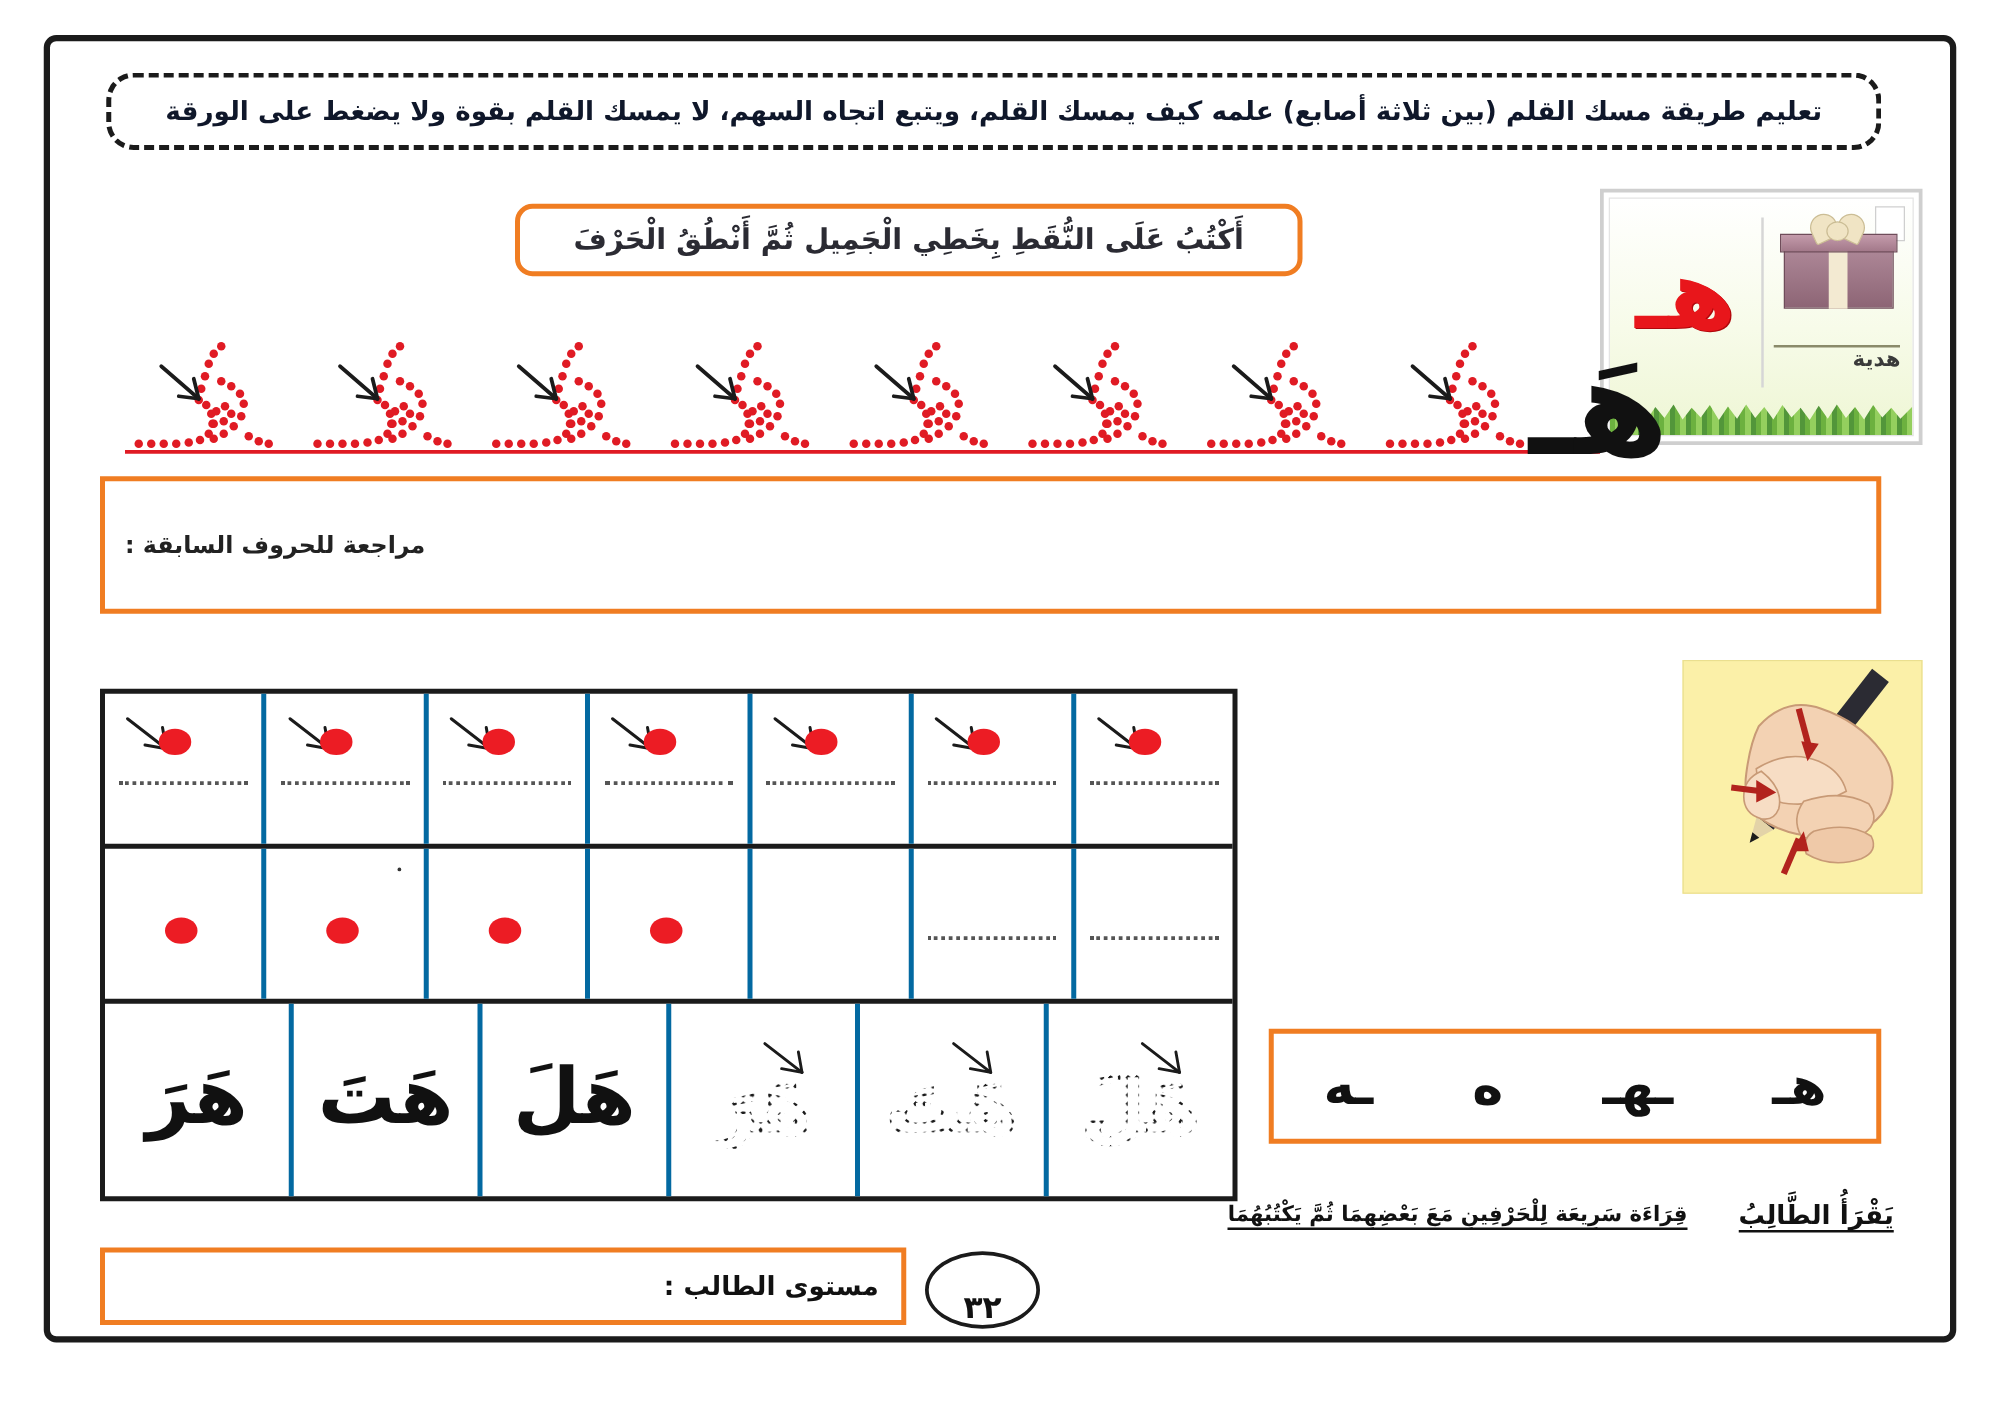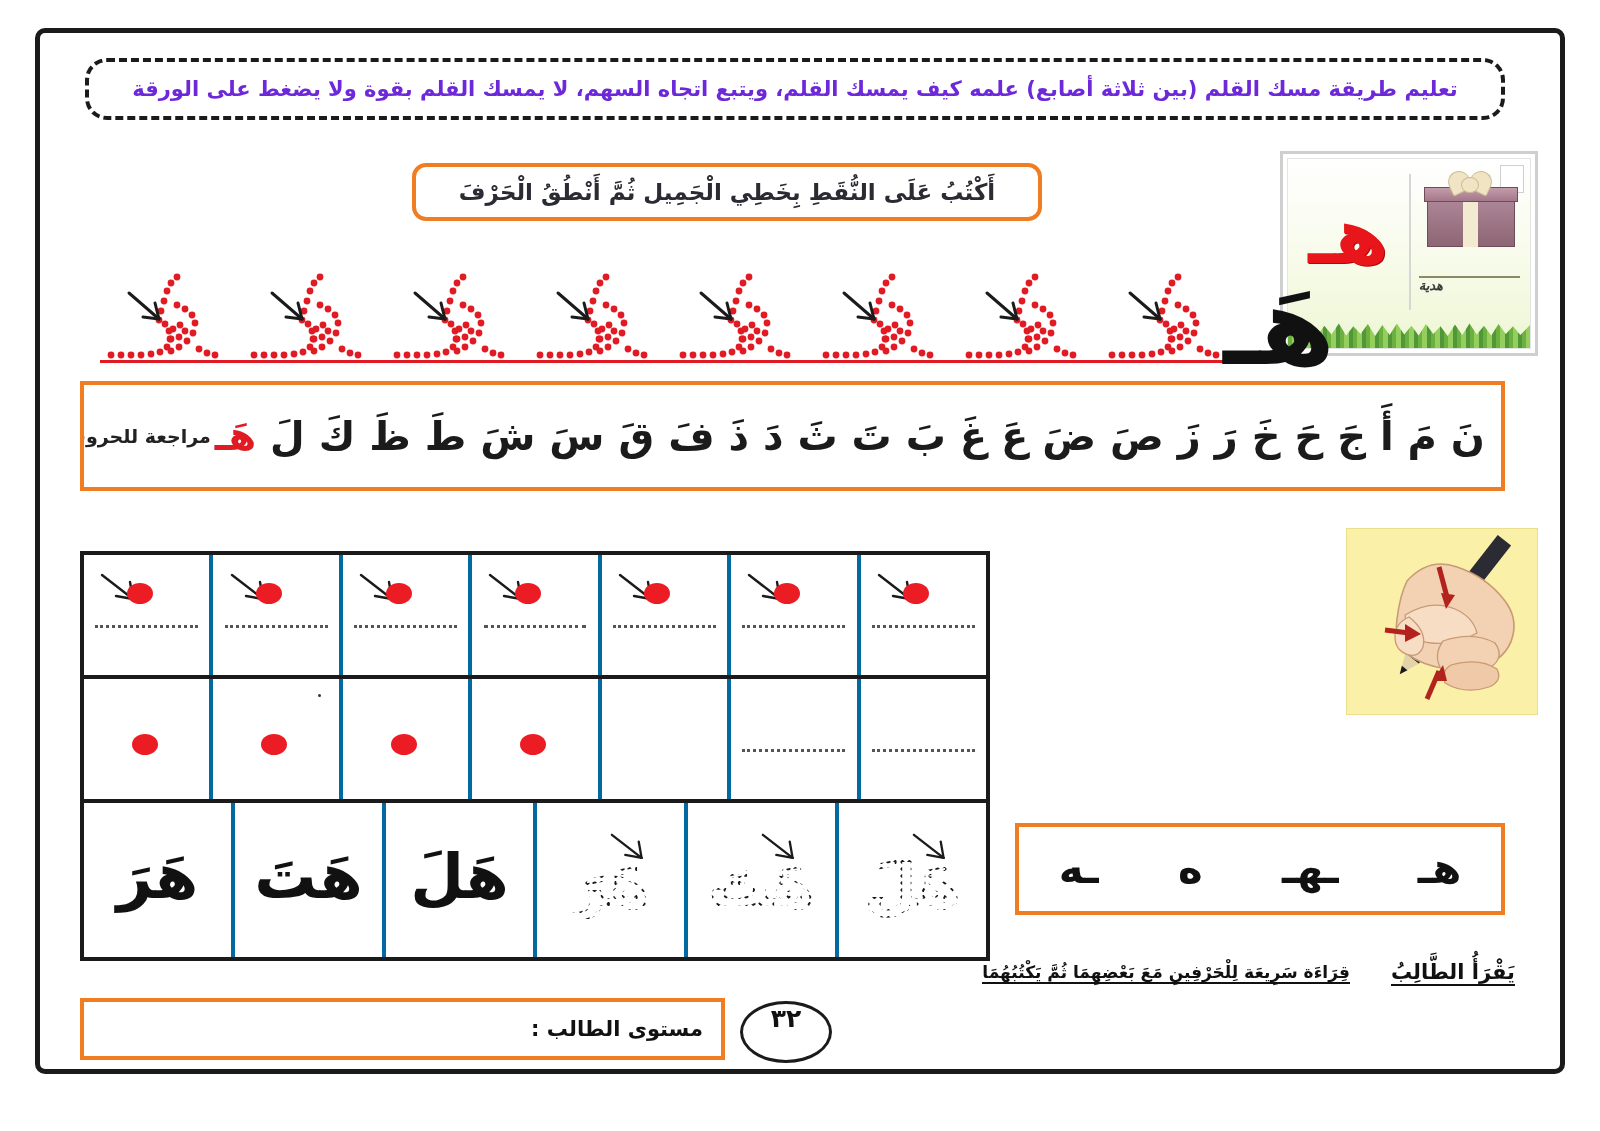--- a/index.html
+++ b/index.html
@@ -16,21 +16,21 @@
   }
 
   
   .tip-bar{
     position:absolute;left:45px;top:25px;width:1420px;height:62px;
     border:4px dashed #1b1b1b;border-radius:22px;box-sizing:border-box;
     display:flex;align-items:center;justify-content:center;
     padding:0 14px;
   }
   .tip-text{
-    font-size:21px;font-weight:bold;color:#6d28d9;letter-spacing:0px;
+    font-size:21px;font-weight:bold;color:#0f172a;letter-spacing:0px;
     white-space:nowrap;direction:rtl;
     font-family:"DejaVu Sans","Liberation Sans",sans-serif;
   }
 
   
   .instr-top{
     position:absolute;left:372px;top:130px;width:630px;height:58px;
     border:4px solid #f07d22;border-radius:14px;box-sizing:border-box;
     display:flex;align-items:center;justify-content:center;background:#fff;
   }
@@ -85,22 +85,22 @@
     width:40px;height:22px;
   }
   .bow span{
     position:absolute;width:20px;height:20px;border-radius:50% 50% 50% 10%;
     background:#f0e4c4;border:1px solid #cbbd95;
   }
   .bow span:nth-child(1){left:-2px;top:0;transform:rotate(-25deg);}
   .bow span:nth-child(2){right:-2px;top:0;transform:rotate(25deg) scaleX(-1);}
   .bow span:nth-child(3){left:11px;top:6px;width:16px;height:14px;border-radius:50%;}
   .card-word{
-    position:absolute;right:4%;top:63%;width:42%;text-align:left;
-    font-size:13px;font-weight:bold;color:#3a3a3a;font-style:italic;
+    position:absolute;right:4%;top:63%;width:42%;text-align:right;
+    font-size:17px;font-weight:bold;color:#3a3a3a;
   }
   .card-word-rule{
     position:absolute;right:4%;top:62%;width:42%;height:2px;background:#8a8a6a;
   }
   .grass{
     position:absolute;left:0;bottom:0;width:100%;height:26px;
     background:repeating-linear-gradient(90deg,#6cb13f 0 4px,#94cf5e 4px 9px,#52963a 9px 13px);
     clip-path:polygon(0 100%,0 45%,3% 10%,6% 50%,9% 8%,12% 55%,15% 14%,18% 48%,21% 6%,24% 52%,
       27% 16%,30% 46%,33% 8%,36% 54%,39% 12%,42% 50%,45% 6%,48% 48%,51% 14%,54% 52%,
       57% 8%,60% 46%,63% 16%,66% 54%,69% 10%,72% 50%,75% 6%,78% 48%,81% 14%,84% 52%,
@@ -246,21 +246,21 @@
   .level{
     position:absolute;left:40px;top:965px;width:645px;height:62px;
     border:4px solid #f07d22;box-sizing:border-box;background:#fff;
     display:flex;align-items:center;justify-content:flex-start;
     padding:16px 18px;direction:rtl;
   }
   .level span{font-size:21px;font-weight:bold;color:#111;white-space:nowrap;}
   .pageno{
     position:absolute;left:700px;top:968px;width:86px;height:56px;
     border:3px solid #1b1b1b;border-radius:50%;
-    display:flex;align-items:flex-start;justify-content:center;background:#fff;
+    display:flex;align-items:flex-end;justify-content:center;background:#fff;
   }
   .pageno span{font-size:25px;font-weight:bold;color:#111;}
 </style>
 </head>
 <body>
 
 <div class="page">
 
   <div class="tip-bar">
     <div class="tip-text">تعليم طريقة مسك القلم (بين ثلاثة أصابع) علمه كيف يمسك القلم، ويتبع اتجاه السهم، لا يمسك القلم بقوة ولا يضغط على الورقة</div>
@@ -624,24 +624,20 @@
        <line x1="22" y1="30" x2="52" y2="56"></line>
        <line x1="52" y1="56" x2="36" y2="54"></line>
        <line x1="52" y1="56" x2="48" y2="40"></line>
      </g>
           </svg>
         </div>
       </div>
   </div>
 
   <div class="review">
-    <div class="review-letters">
-      <span>نَ مَ أَ جَ حَ خَ رَ زَ صَ ضَ عَ غَ بَ تَ ثَ دَ ذَ فَ قَ سَ شَ طَ ظَ كَ لَ</span>
-      <span class="review-hl">هَـ</span>
-    </div>
     <div class="review-label">مراجعة للحروف السابقة :</div>
   </div>
 
   <div class="grid">
     <div class="grid-row" id="grid-row-1">
         <div class="cell">
           <div class="arrow">
             <svg viewBox="0 0 48 36" xmlns="http://www.w3.org/2000/svg">
     <g stroke="#1b1b1b" stroke-width="2.4" fill="none" stroke-linecap="round">
       <line x1="3" y1="4" x2="34" y2="28"></line>

